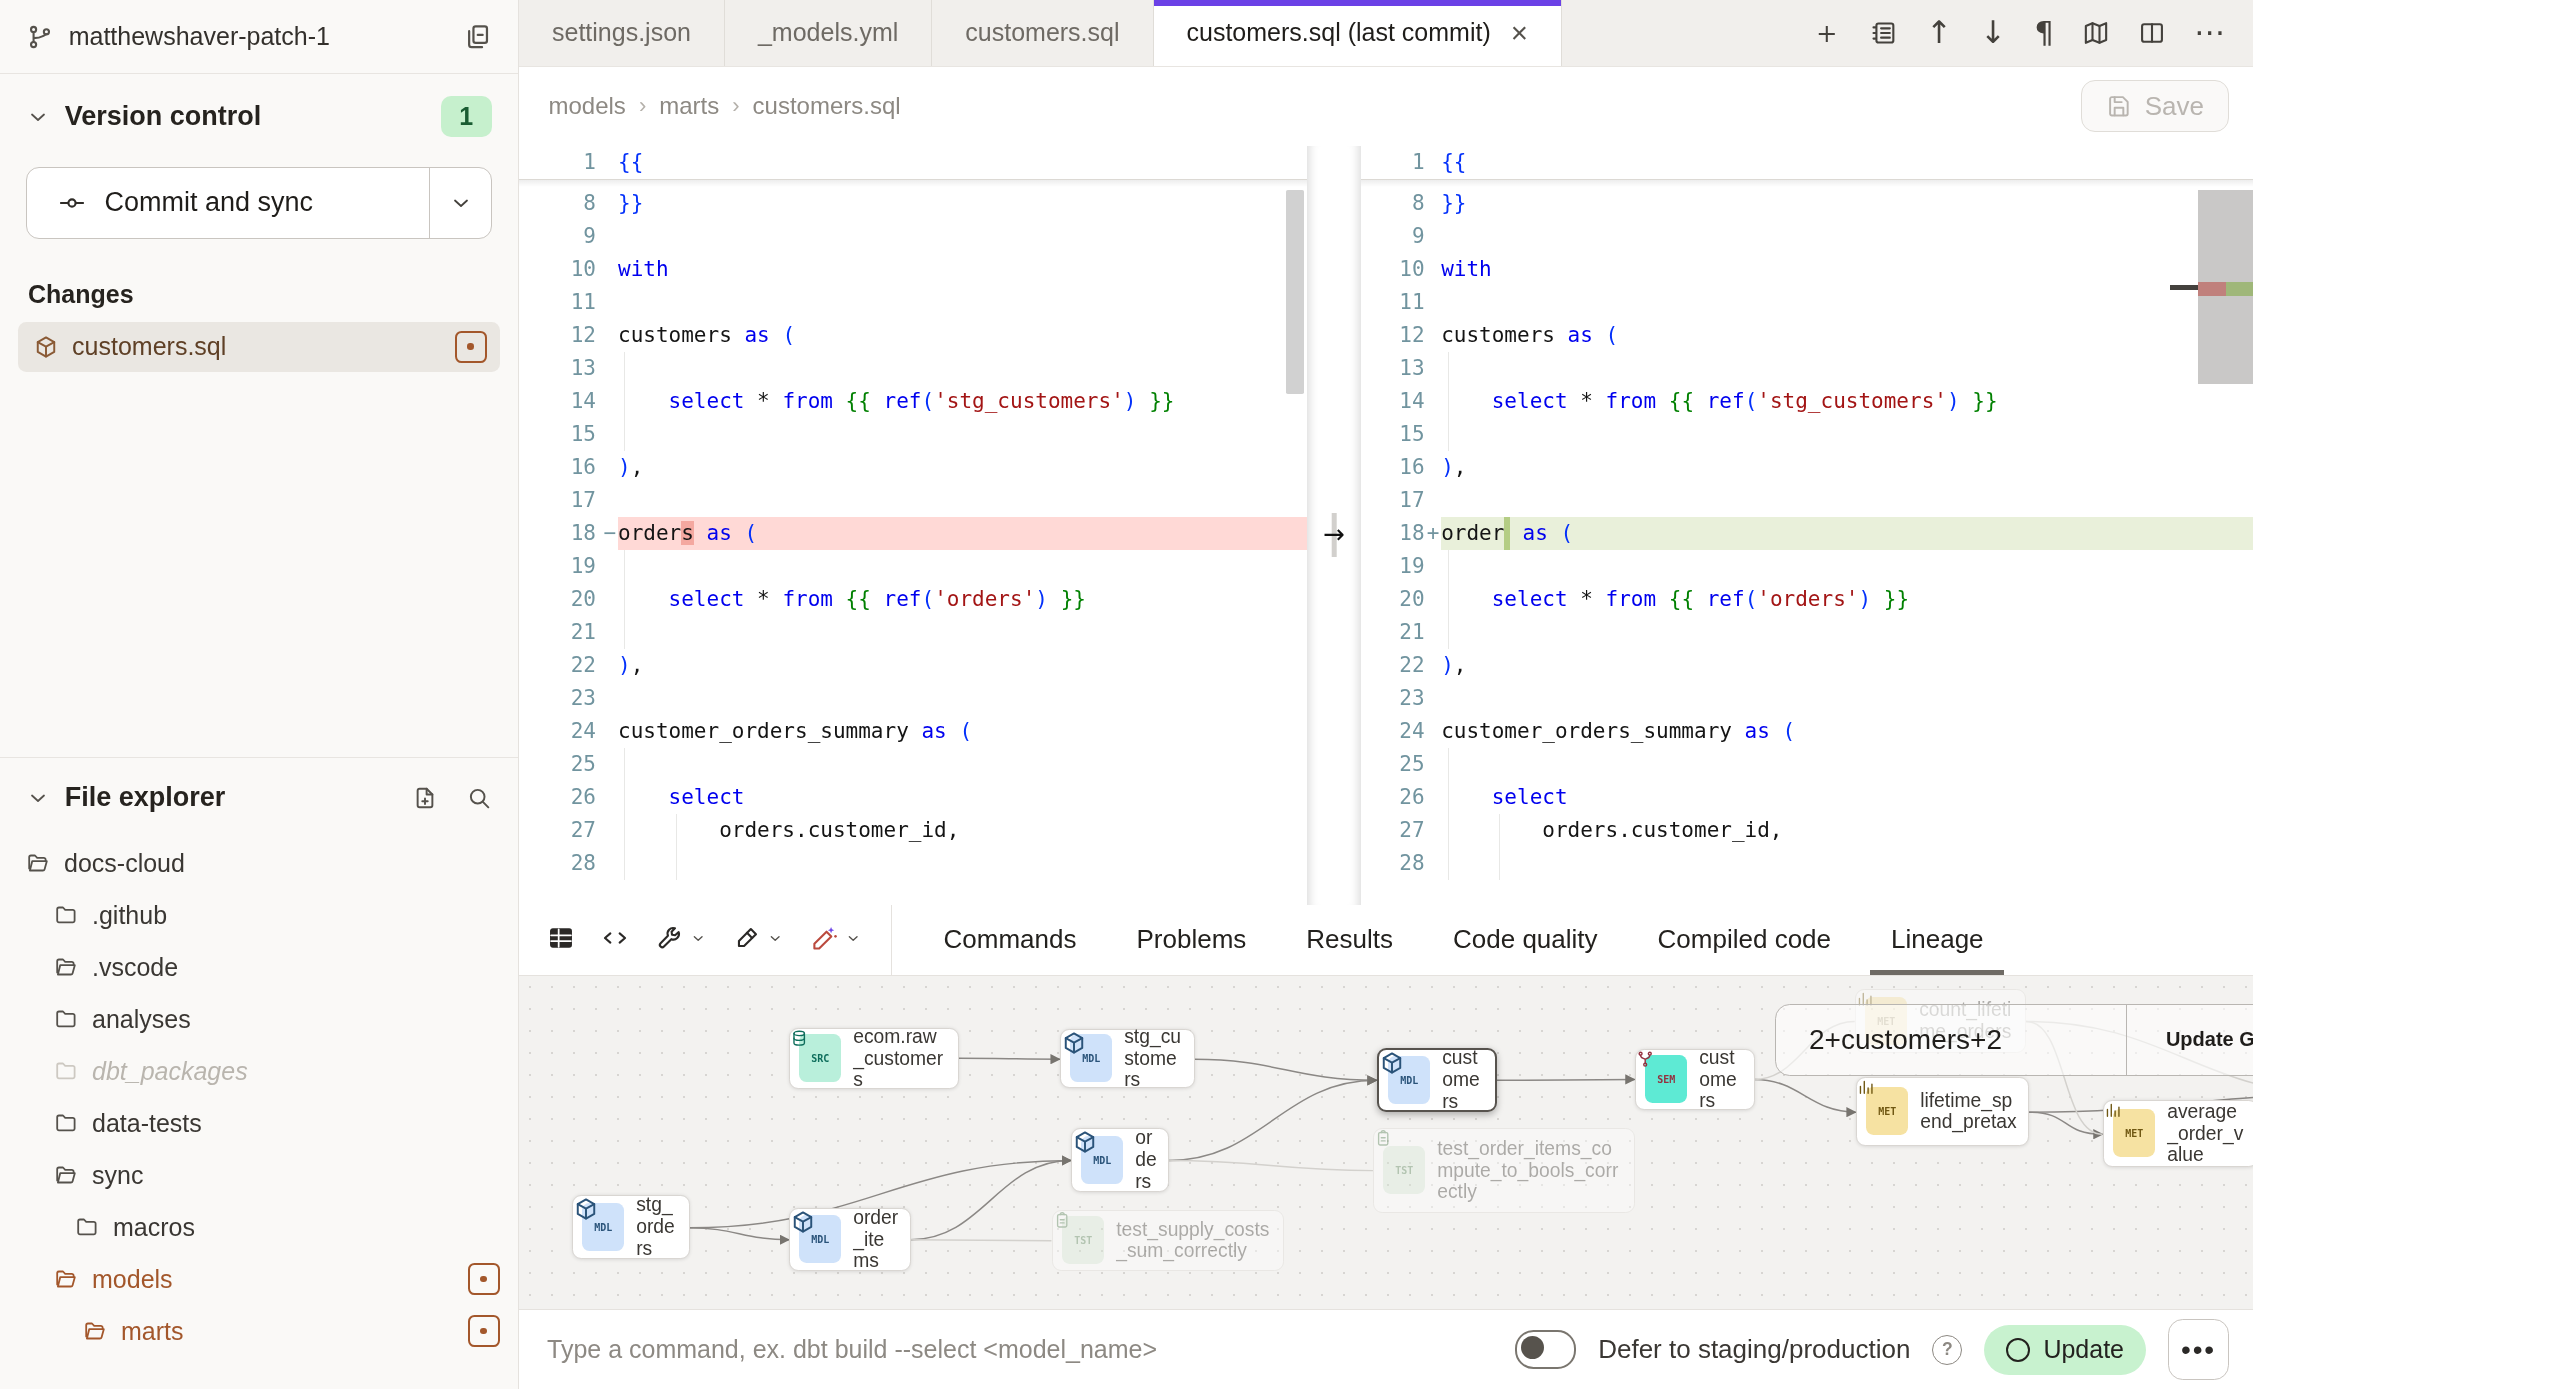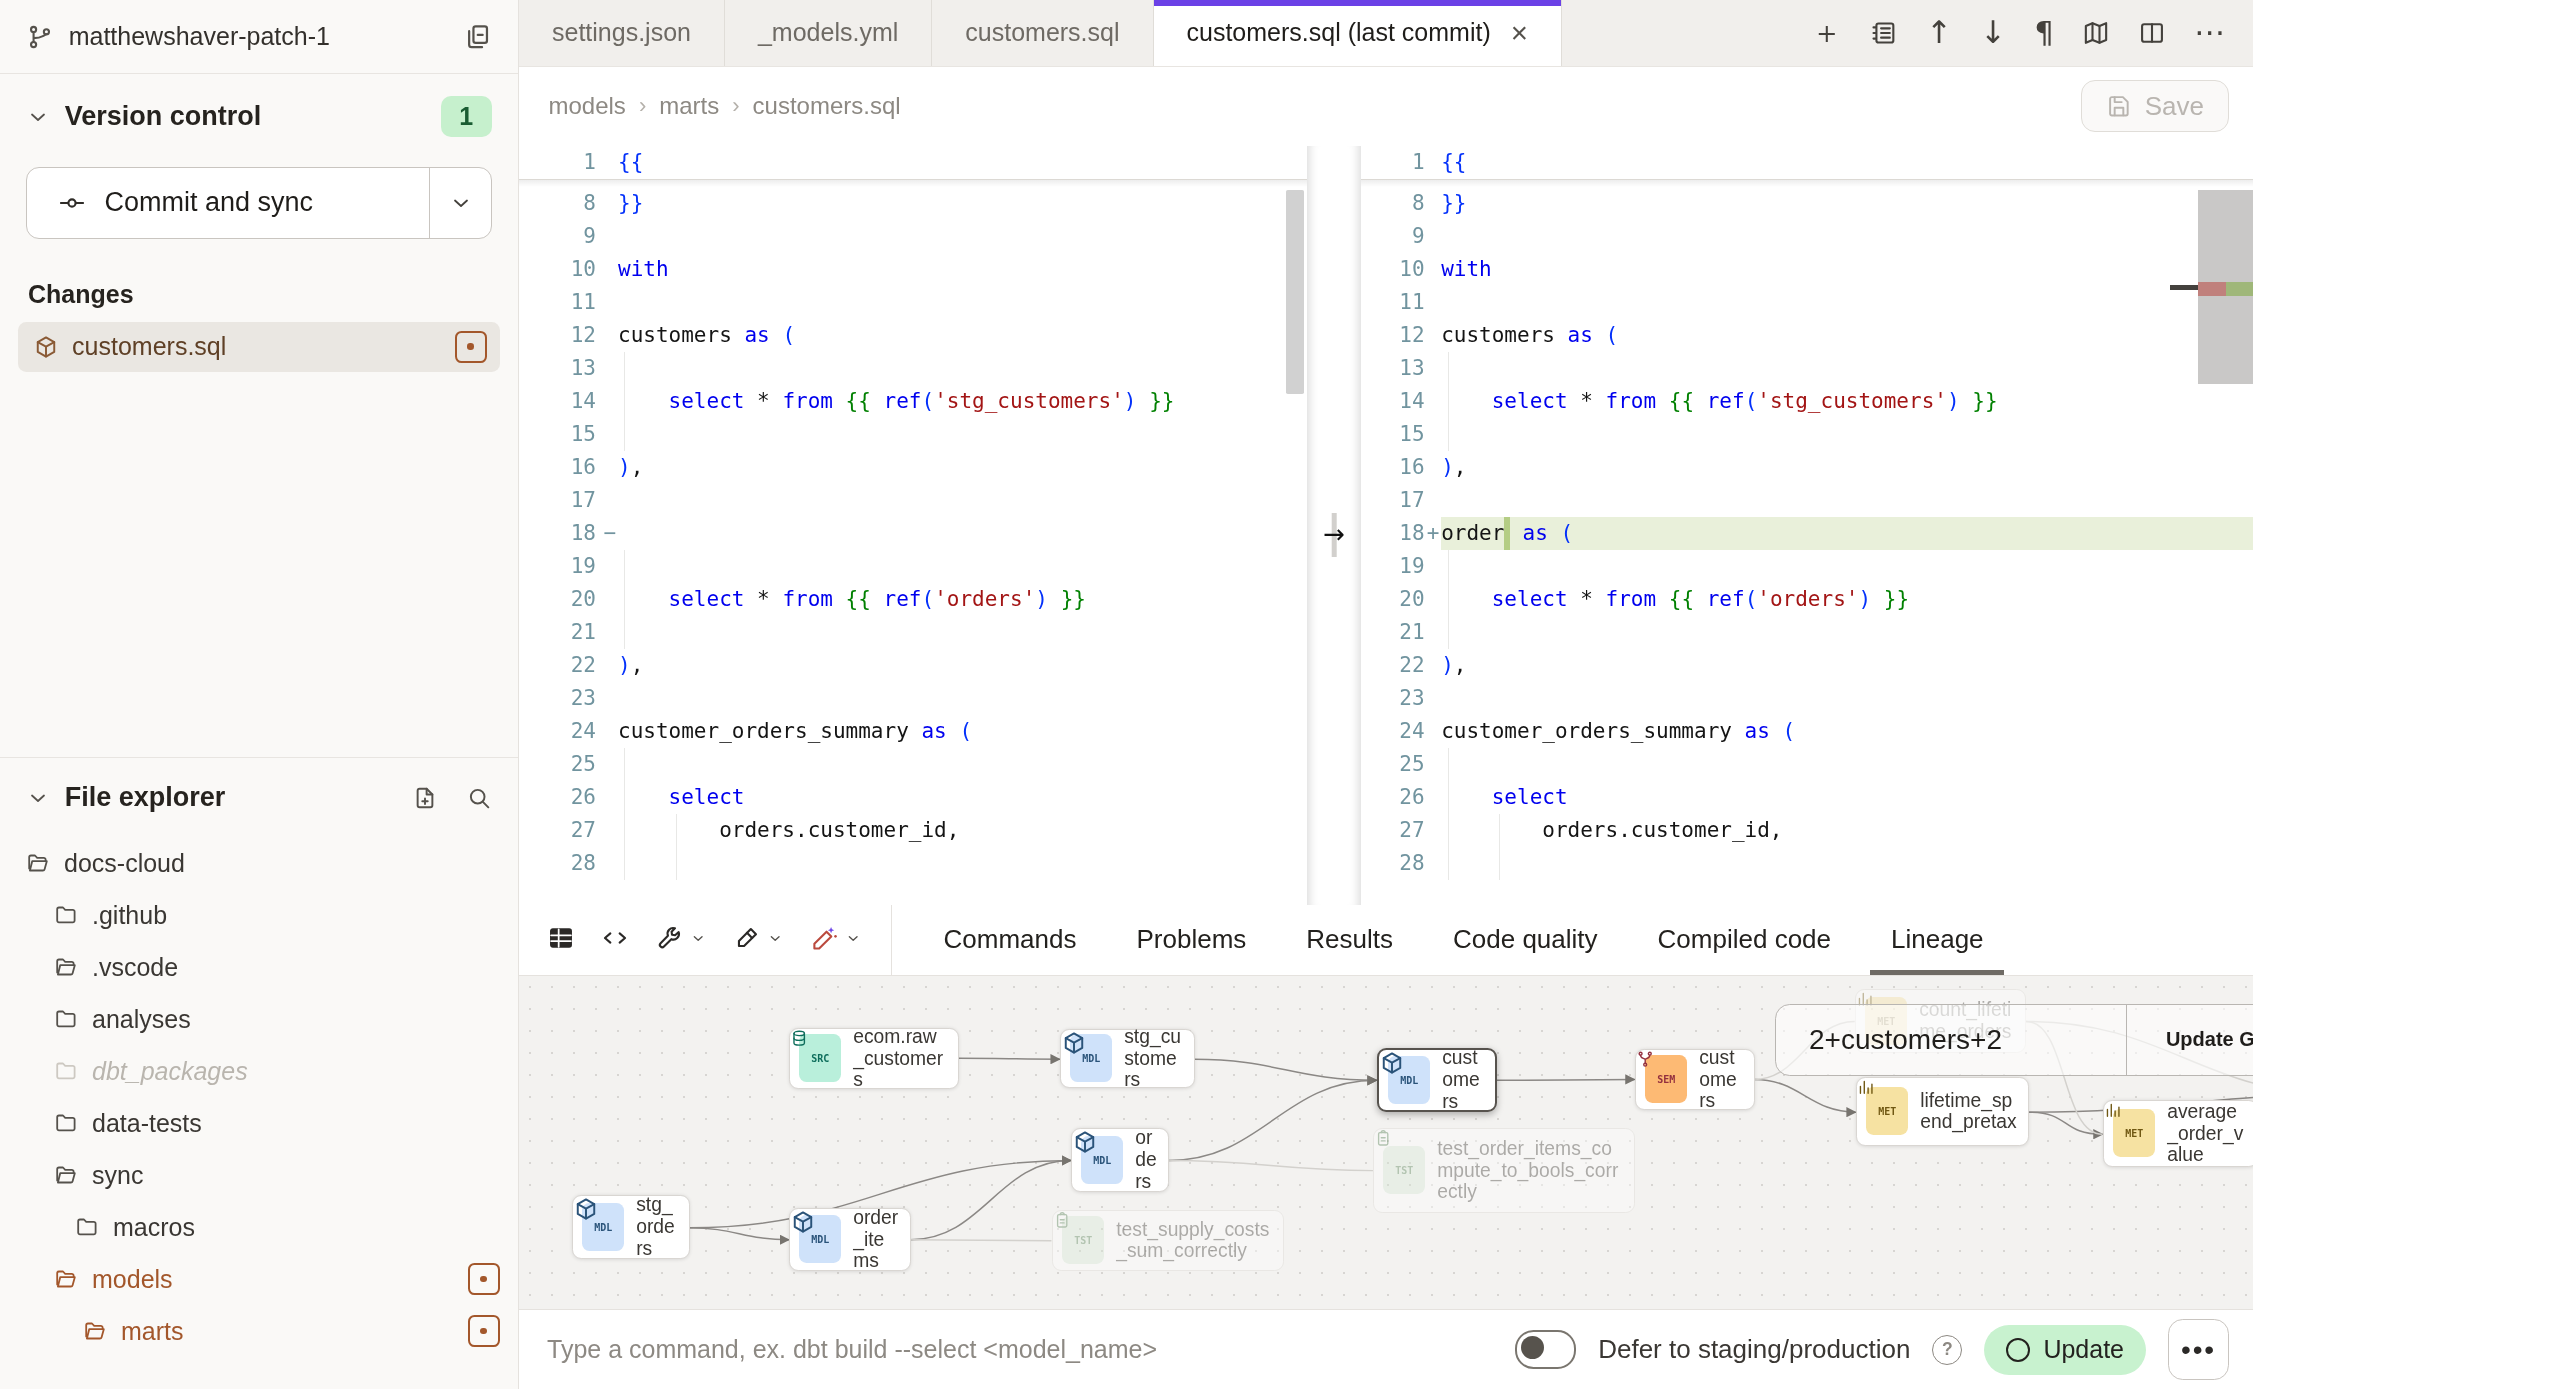--- a/index.html
+++ b/index.html
@@ -429,20 +429,21 @@
             <div class="crow">
               <span class="num">16</span>
               <span class="code"><span class="seg br">)</span><span class="seg pl">,</span></span>
             </div>
             <div class="crow">
               <span class="num">17</span>
               <span class="code"></span>
             </div>
             <div class="crow del">
               <span class="num">18<span class="sign">−</span></span>
+              <span class="code"><span class="seg pl">order</span><span class="seg delch">s</span><span class="seg pl"> </span><span class="seg kw">as</span><span class="seg pl"> </span><span class="seg br">(</span></span>
             </div>
             <div class="crow">
               <span class="num">19</span>
               <span class="code"><span class="guide" style="left: 6.4px;"></span></span>
             </div>
             <div class="crow">
               <span class="num">20</span>
               <span class="code"><span class="guide" style="left: 6.4px;"></span><span class="seg pl">    </span><span class="seg kw">select</span><span class="seg pl"> * </span><span class="seg kw">from</span><span class="seg pl"> </span><span class="seg jj">{{</span><span class="seg pl"> </span><span class="seg kw">ref</span><span class="seg br">(</span><span class="seg st">'orders'</span><span class="seg br">)</span><span class="seg pl"> </span><span class="seg jj">}}</span></span>
             </div>
             <div class="crow">
@@ -756,21 +757,21 @@
                   <rect x="6" y="4.8" width="12" height="16" rx="1.8"></rect>
                   <path d="M9.4 4.8a2.6 2.6 0 0 1 5.2 0"></path>
                   <path d="M9.5 11.5h5M9.5 15.5h5"></path>
                 </svg>
               </span>
               <span class="lbl">TST</span>
             </span>
             <span class="lname">test_supply_costs_sum_correctly</span>
           </div>
           <div class="lnode" style="left: 1116px; top: 73px; width: 120px; height: 61px;">
-            <span class="lbadge" style="background: #fdba74; color: rgb(147, 47, 62);">
+            <span class="lbadge" style="background: #5eead4; color: rgb(147, 47, 62);">
               <span class="lbi">
                 <svg width="18.4" height="18.4" viewBox="0 0 24 24" fill="none" stroke="currentColor" stroke-width="1.8" stroke-linecap="round" stroke-linejoin="round">
                   <circle cx="6" cy="4.8" r="1.9"></circle>
                   <circle cx="18" cy="4.8" r="1.9"></circle>
                   <circle cx="12" cy="19.2" r="1.9"></circle>
                   <path d="M6 6.7c0 4.2 4 3.6 6 5.4 2-1.8 6-1.2 6-5.4M12 12.1v5.2"></path>
                 </svg>
               </span>
               <span class="lbl">SEM</span>
             </span>

